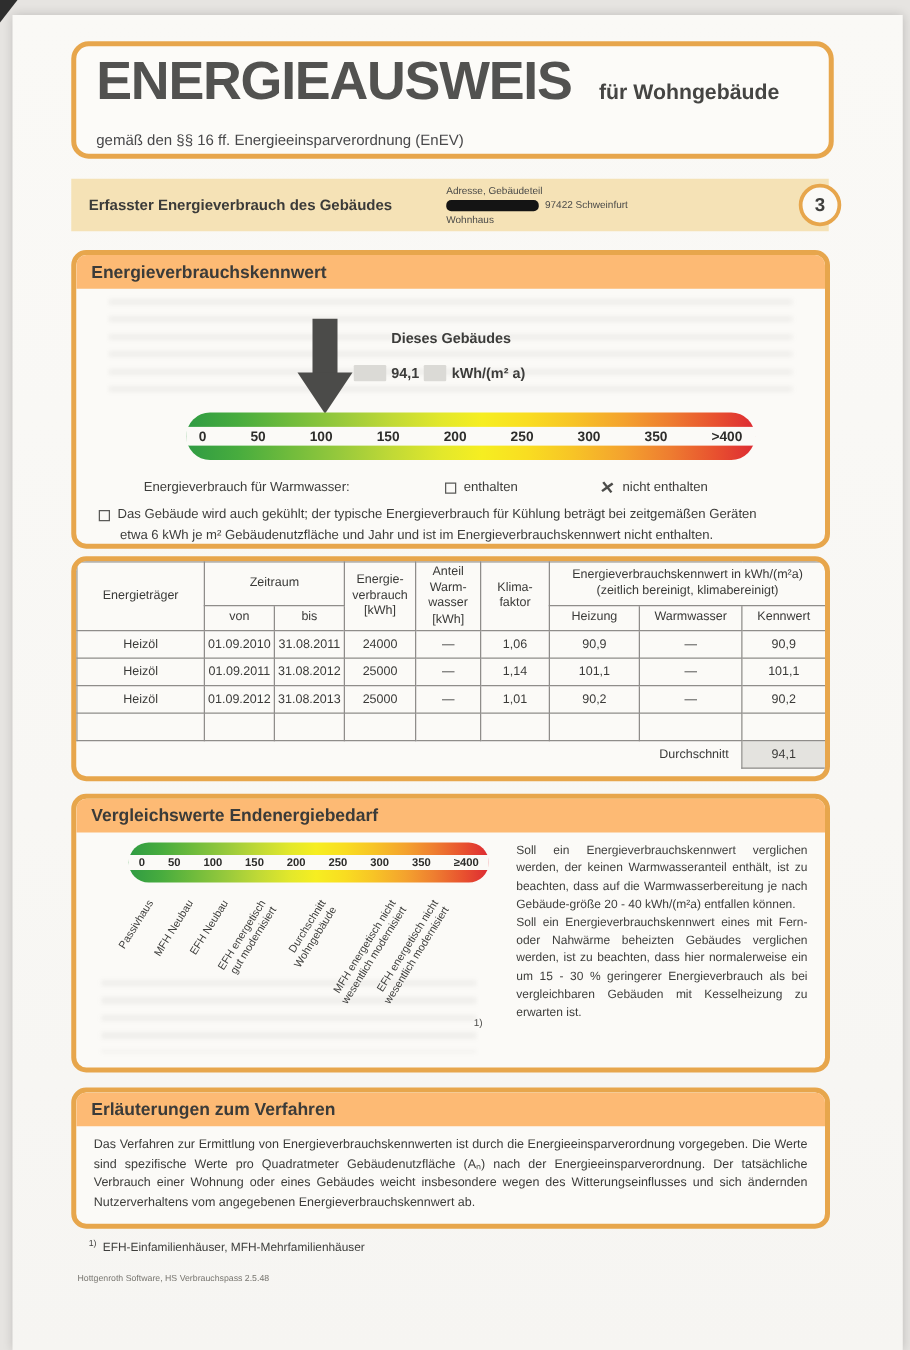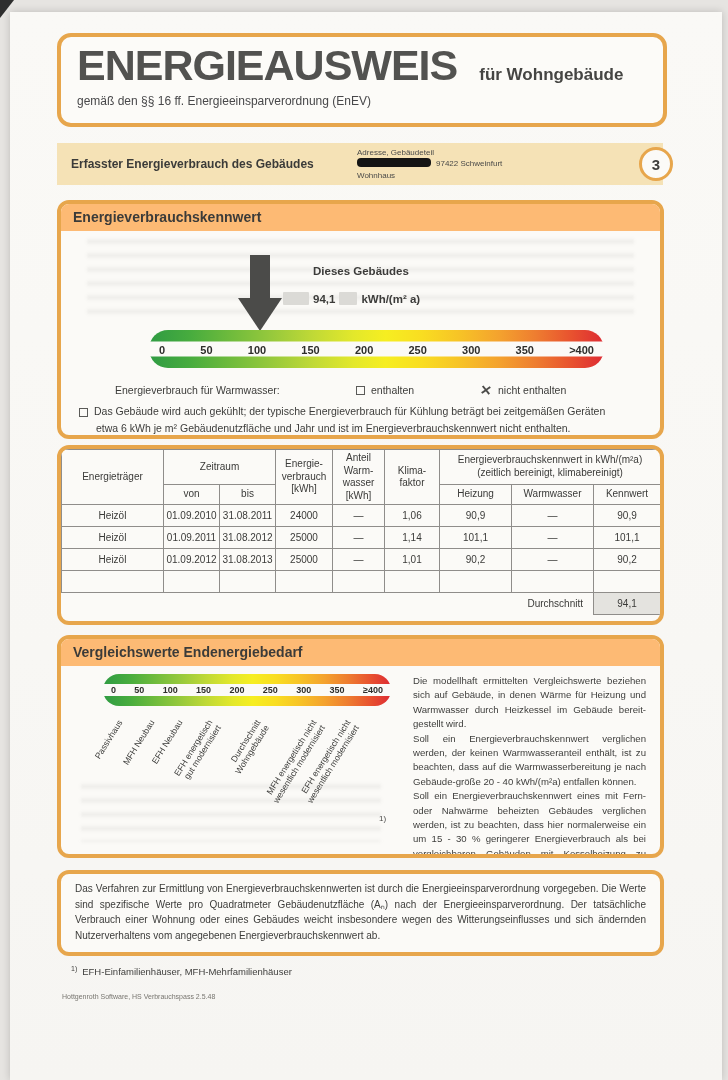--- a/index.html
+++ b/index.html
@@ -10,28 +10,28 @@
   .paper { position:absolute; left:10px; top:12px; width:712px; height:1068px;
     background:linear-gradient(180deg,#faf9f6 0%, #f8f7f4 60%, #f6f5f2 100%);
     box-shadow:0 0 8px rgba(0,0,0,.18); }
 
   
   .hdr { position:relative; margin:21px 0 0 47px; width:610px; height:94px;
     border:4px solid #e7a64c; border-radius:14px; background:#fcfbf8; padding:4px 30px 0 16px; }
   .hdr-row { display:flex; align-items:baseline; }
   .hdr-title { font-size:43px; font-weight:bold; color:#525250; letter-spacing:-1px; }
   .hdr-suffix { font-size:17px; font-weight:bold; color:#454543; margin-left:22px; }
-  .hdr-sub { font-size:12px; color:#48484a; margin-top:4px; }
+  .hdr-sub { font-size:12px; color:#48484a; margin-top:15px; }
 
   
   .band { position:relative; margin:16px 0 0 47px; width:606px; height:42px;
     background:#f5e2b6; display:flex; align-items:center; }
   .band-label { font-weight:bold; font-size:12px; margin-left:14px; width:286px; color:#3b3b39; }
   .band-addr { font-size:8px; line-height:1.45; color:#4a4a48; }
-  .band-addr .row2 { display:flex; align-items:flex-start; gap:5px; }
+  .band-addr .row2 { display:flex; align-items:center; gap:5px; }
   .redactbar { display:inline-block; width:74px; height:9px; background:#141414; border-radius:4px; }
   .page-circle { position:absolute; right:-10px; top:50%; transform:translateY(-50%);
     width:34px; height:34px; border-radius:50%; border:3px solid #e7a64c; background:#fbfaf7;
     display:flex; align-items:center; justify-content:center; font-size:15px; font-weight:bold; color:#3e3e3c; }
 
   
   .sec { position:relative; margin-left:47px; width:607px;
     border:4px solid #e7a64c; border-radius:12px; background:#fbfaf7; overflow:hidden; }
   .sec-h { background:#fdba74; padding:5px 12px 6px; font-weight:bold; font-size:14px; color:#3b3b39; }
   .ghost { position:absolute; pointer-events:none;
@@ -303,28 +303,28 @@
             <span>wesentlich modernisiert</span>
           </div>
           <div class="vlabel" style="left: 170.56px;">
             <span>EFH energetisch nicht</span>
             <span>wesentlich modernisiert</span>
           </div>
         </div>
       <div class="ghost" style="left:20px;top:118px;width:300px;height:58px;"></div>
       <div class="s3-fnmark">1)</div>
       <div class="s3-text" id="s3paras">
-          <p>Die modellhaft ermittelten Vergleichswerte beziehen sich auf Gebäude, in denen Wärme für Heizung und Warmwasser durch Heizkessel im Gebäude bereit-gestellt wird.</p>
           <p>Soll ein Energieverbrauchskennwert verglichen werden, der keinen Warmwasseranteil enthält, ist zu beachten, dass auf die Warmwasserbereitung je nach Gebäude-größe 20 - 40 kWh/(m²a) entfallen können.</p>
           <p>Soll ein Energieverbrauchskennwert eines mit Fern- oder Nahwärme beheizten Gebäudes verglichen werden, ist zu beachten, dass hier normalerweise ein um 15 - 30 % geringerer Energieverbrauch als bei vergleichbaren Gebäuden mit Kesselheizung zu erwarten ist.</p>
         </div>
     </div>
   </div>
 
   <div class="sec s4">
+    <div class="sec-h">Erläuterungen zum Verfahren</div>
     <div class="s4-text">Das Verfahren zur Ermittlung von Energieverbrauchskennwerten ist durch die Energieeinsparverordnung vorgegeben. Die Werte sind spezifische Werte pro Quadratmeter Gebäudenutzfläche (Aₙ) nach der Energieeinsparverordnung. Der tatsächliche Verbrauch einer Wohnung oder eines Gebäudes weicht insbesondere wegen des Witterungseinflusses und sich ändernden Nutzerverhaltens vom angegebenen Energieverbrauchskennwert ab.</div>
   </div>
 
   <div class="footnote">
     <sup>1)</sup><span>EFH-Einfamilienhäuser, MFH-Mehrfamilienhäuser</span>
   </div>
 
   <div class="software">Hottgenroth Software, HS Verbrauchspass 2.5.48</div>
 </div>
 

